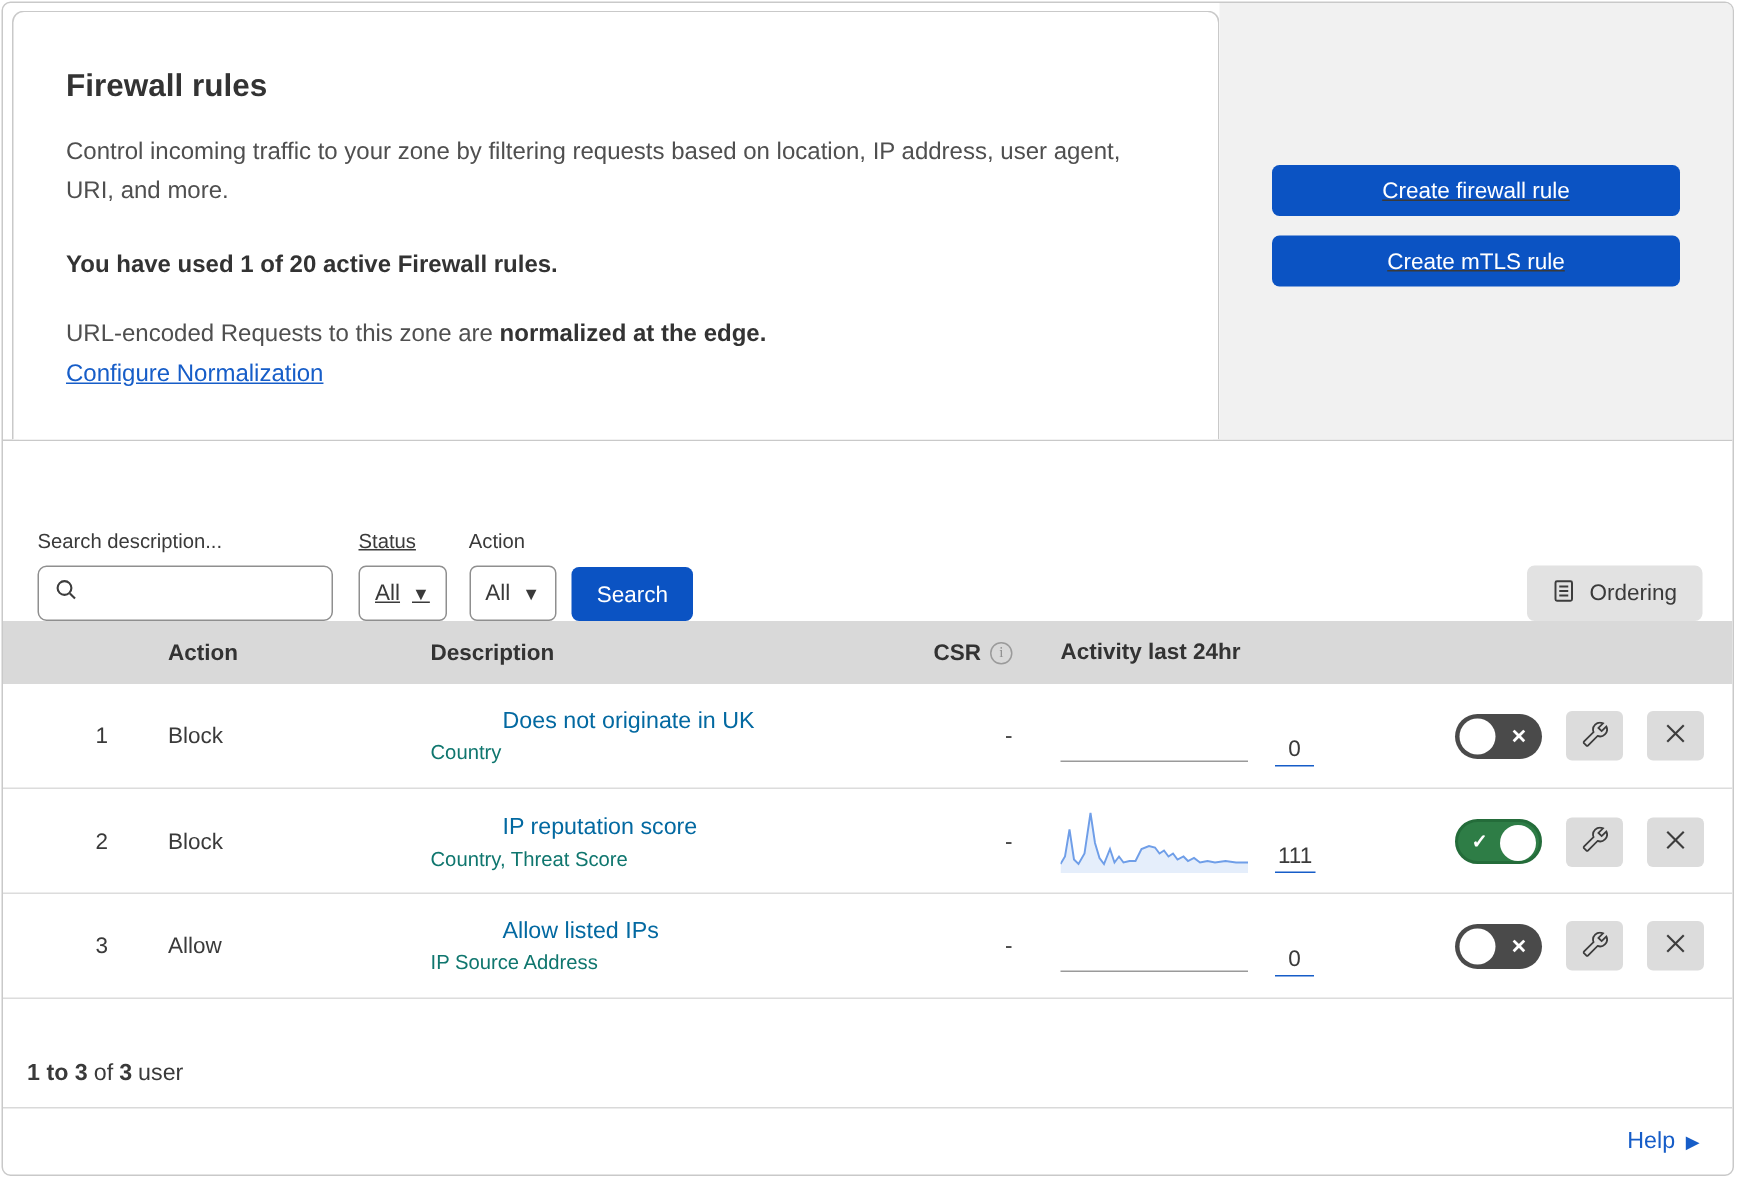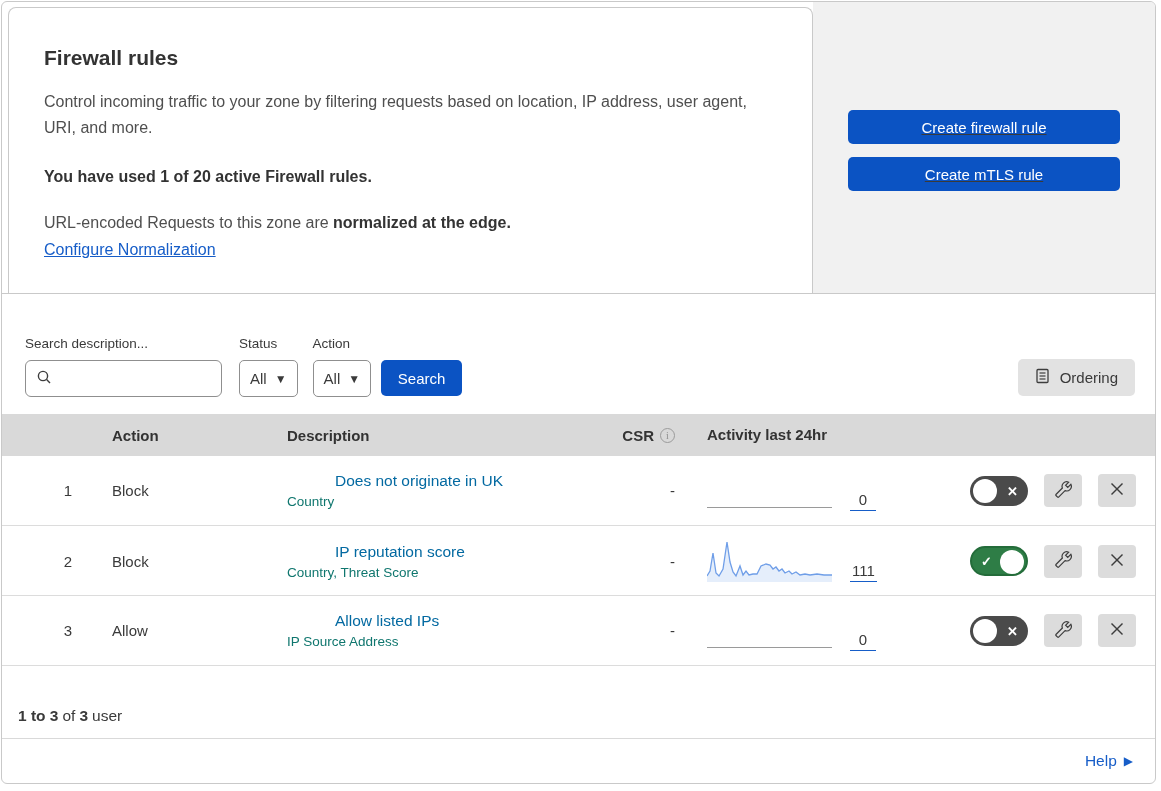--- a/index.html
+++ b/index.html
@@ -35,35 +35,35 @@
     display:flex; flex-direction:column; align-items:flex-end;
     padding:108px 35px 0 0; gap:13px;text-decoration:underline;
   }
   .btn-primary {
     background:#0b53c3; color:#fff; border:none; border-radius:5px;
     font-size:15px; font-family:inherit; height:34px; cursor:pointer;
   }
   .panel-btn { width:272px; }
 
   
-  .filter-bar { display:flex; align-items:center; height:120px; padding:25px 20px 0 23px; }
+  .filter-bar { display:flex; align-items:flex-end; height:120px; padding:25px 20px 0 23px; }
   .fgroup { display:flex; flex-direction:column; }
   .flabel { font-size:13.5px; color:#3a3a3a; margin-bottom:9px; }
   .search-box {
     width:197px; height:37px; border:1px solid #8f8f8f; border-radius:6px;
     display:flex; align-items:center; padding:0 8px 0 10px; background:#fff;
   }
   .search-box input { border:none; outline:none; flex:1; min-width:0; font-size:15px; font-family:inherit; background:transparent; margin-left:6px;}
   .select-box {
     height:37px; border:1px solid #8f8f8f; border-radius:5px; background:#fff;
     display:flex; align-items:center; padding:0 10px; gap:8px;
     font-size:15px; color:#3a3a3a; cursor:pointer;
   }
   .caret { font-size:12px; color:#3a3a3a; }
-  .g-status { margin-left:17px; }
+  .g-status { margin-left:17px;text-decoration:underline; }
   .g-action { margin-left:15px; }
   .search-btn { width:81px; height:36px; margin:23px 0 0 10px; border-radius:5px; }
   .ordering-btn {
     margin:22px 0 0 auto; height:37px; padding:0 17px;
     background:#e2e2e2; border:none; border-radius:5px;
     font-size:15px; font-family:inherit; color:#3a3a3a;
     display:flex; align-items:center; gap:9px; cursor:pointer;
   }
 
   

